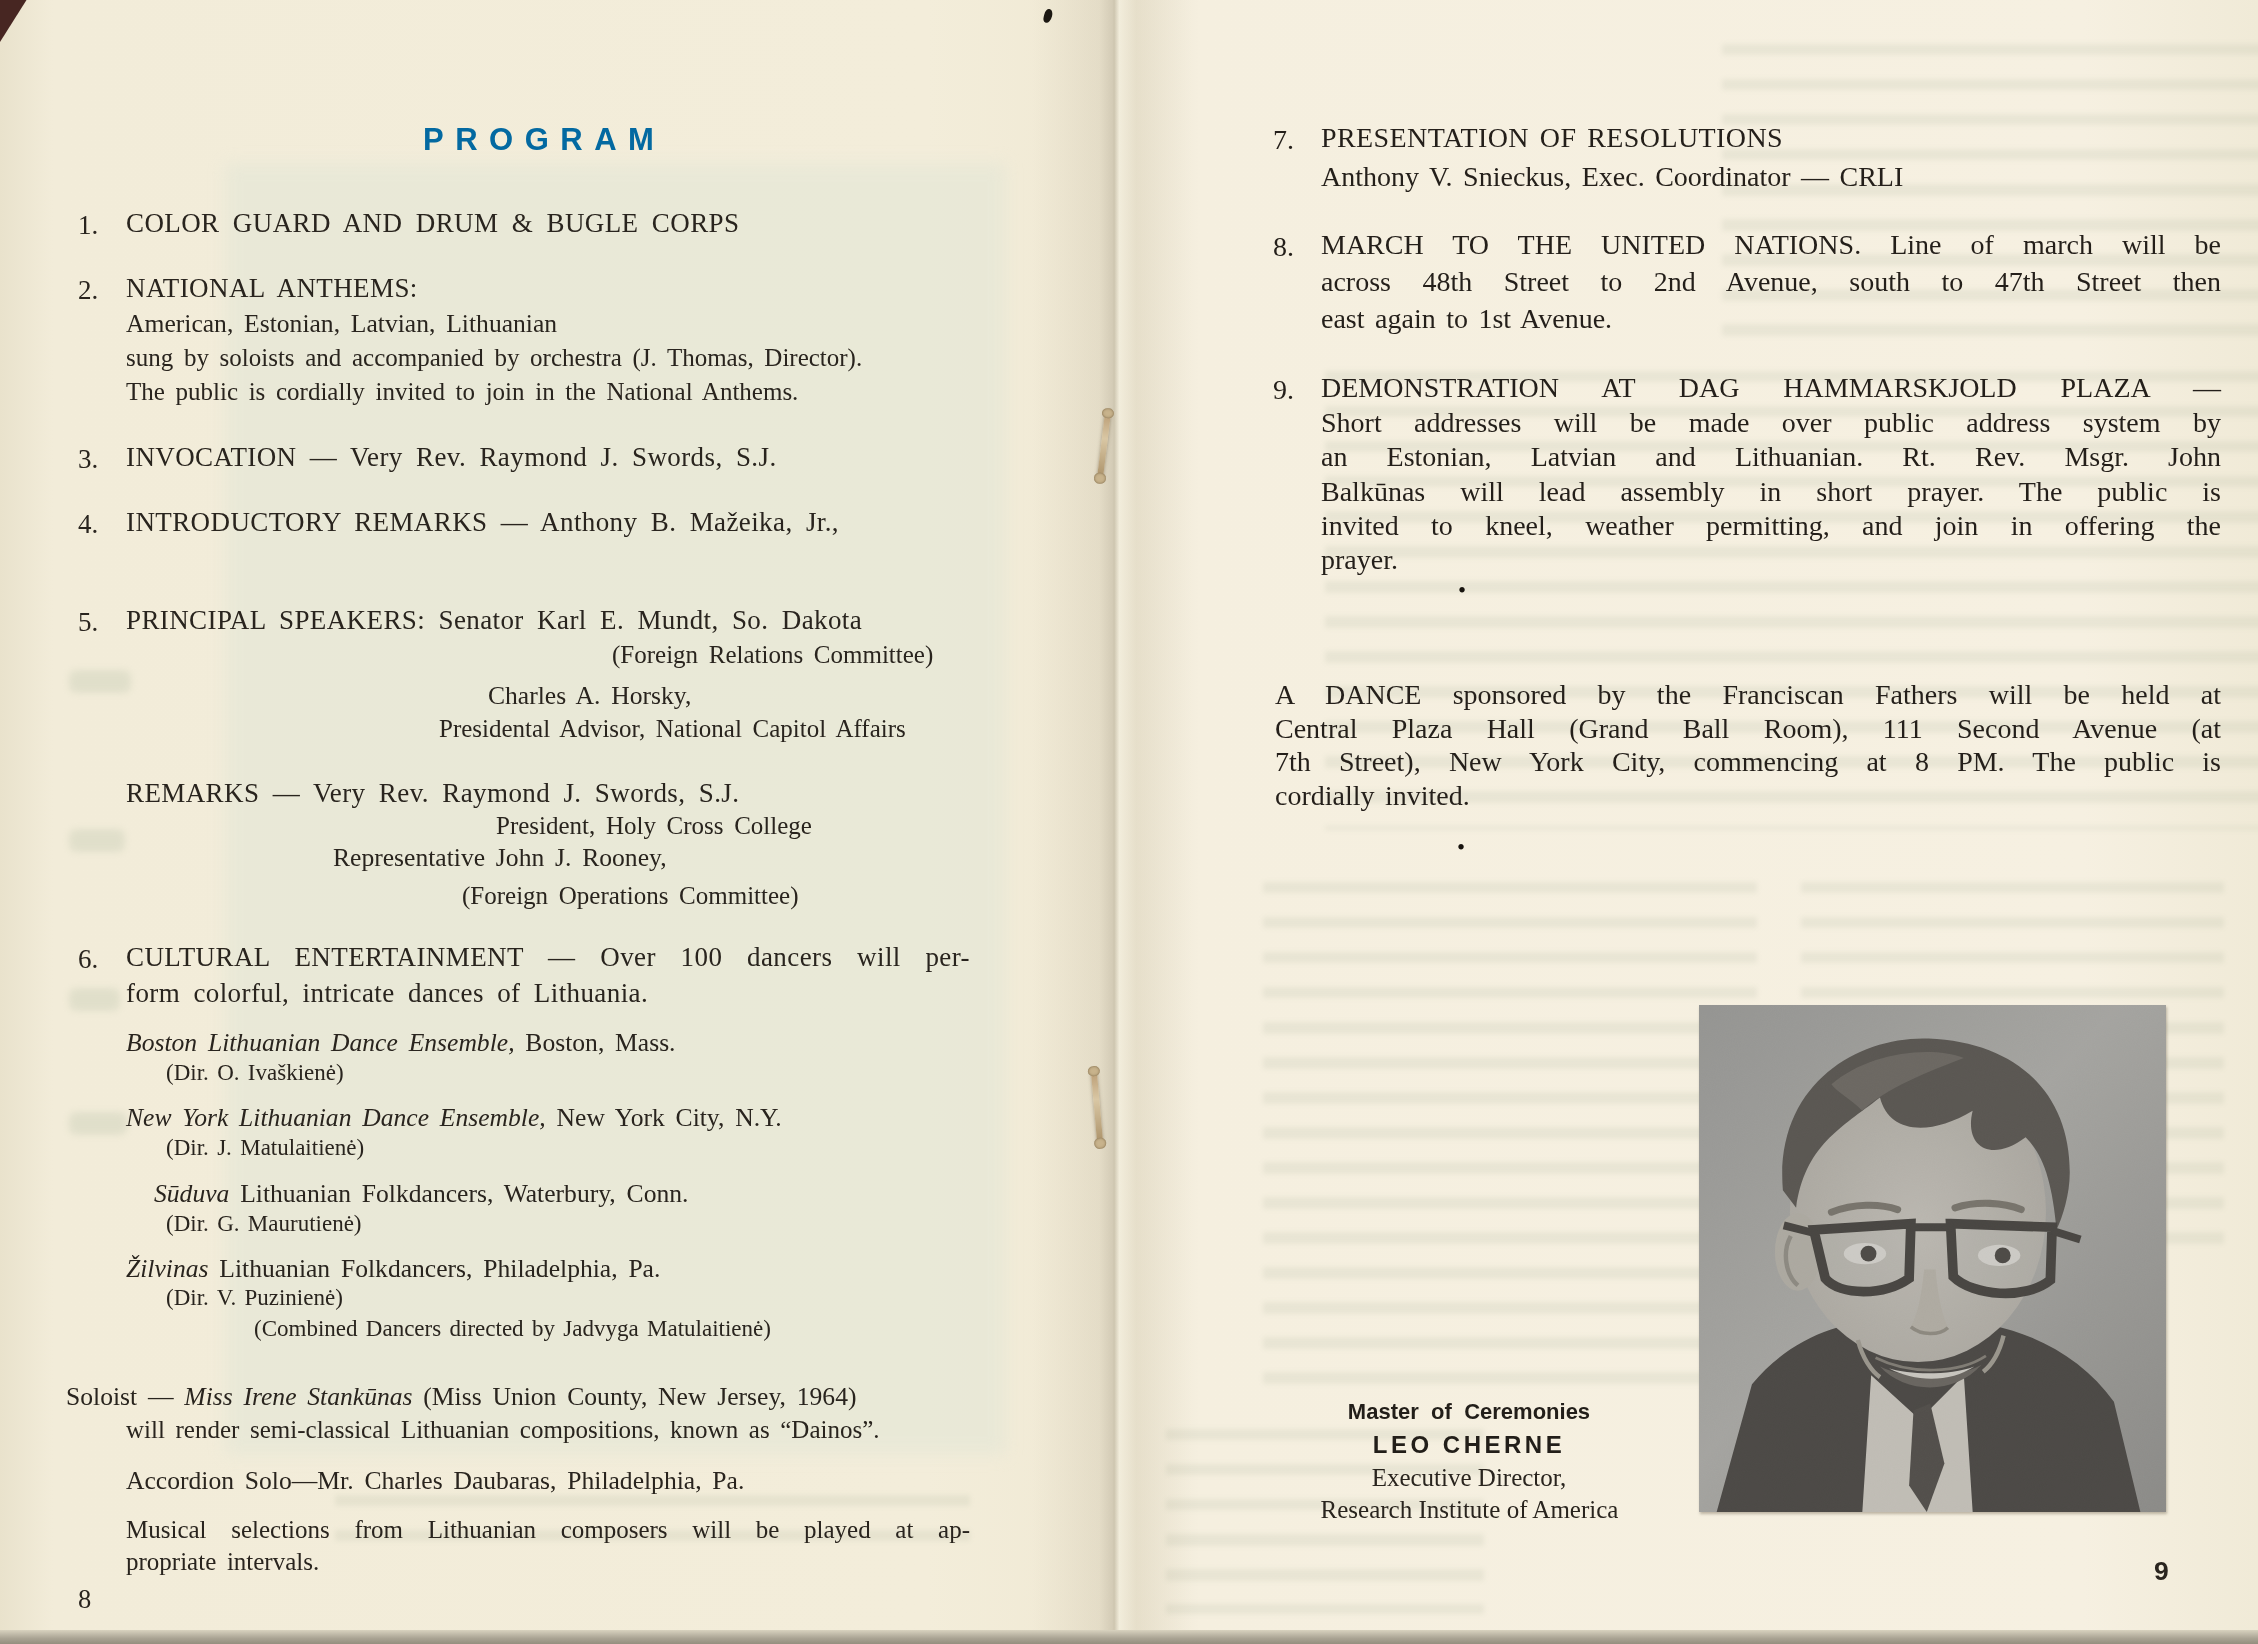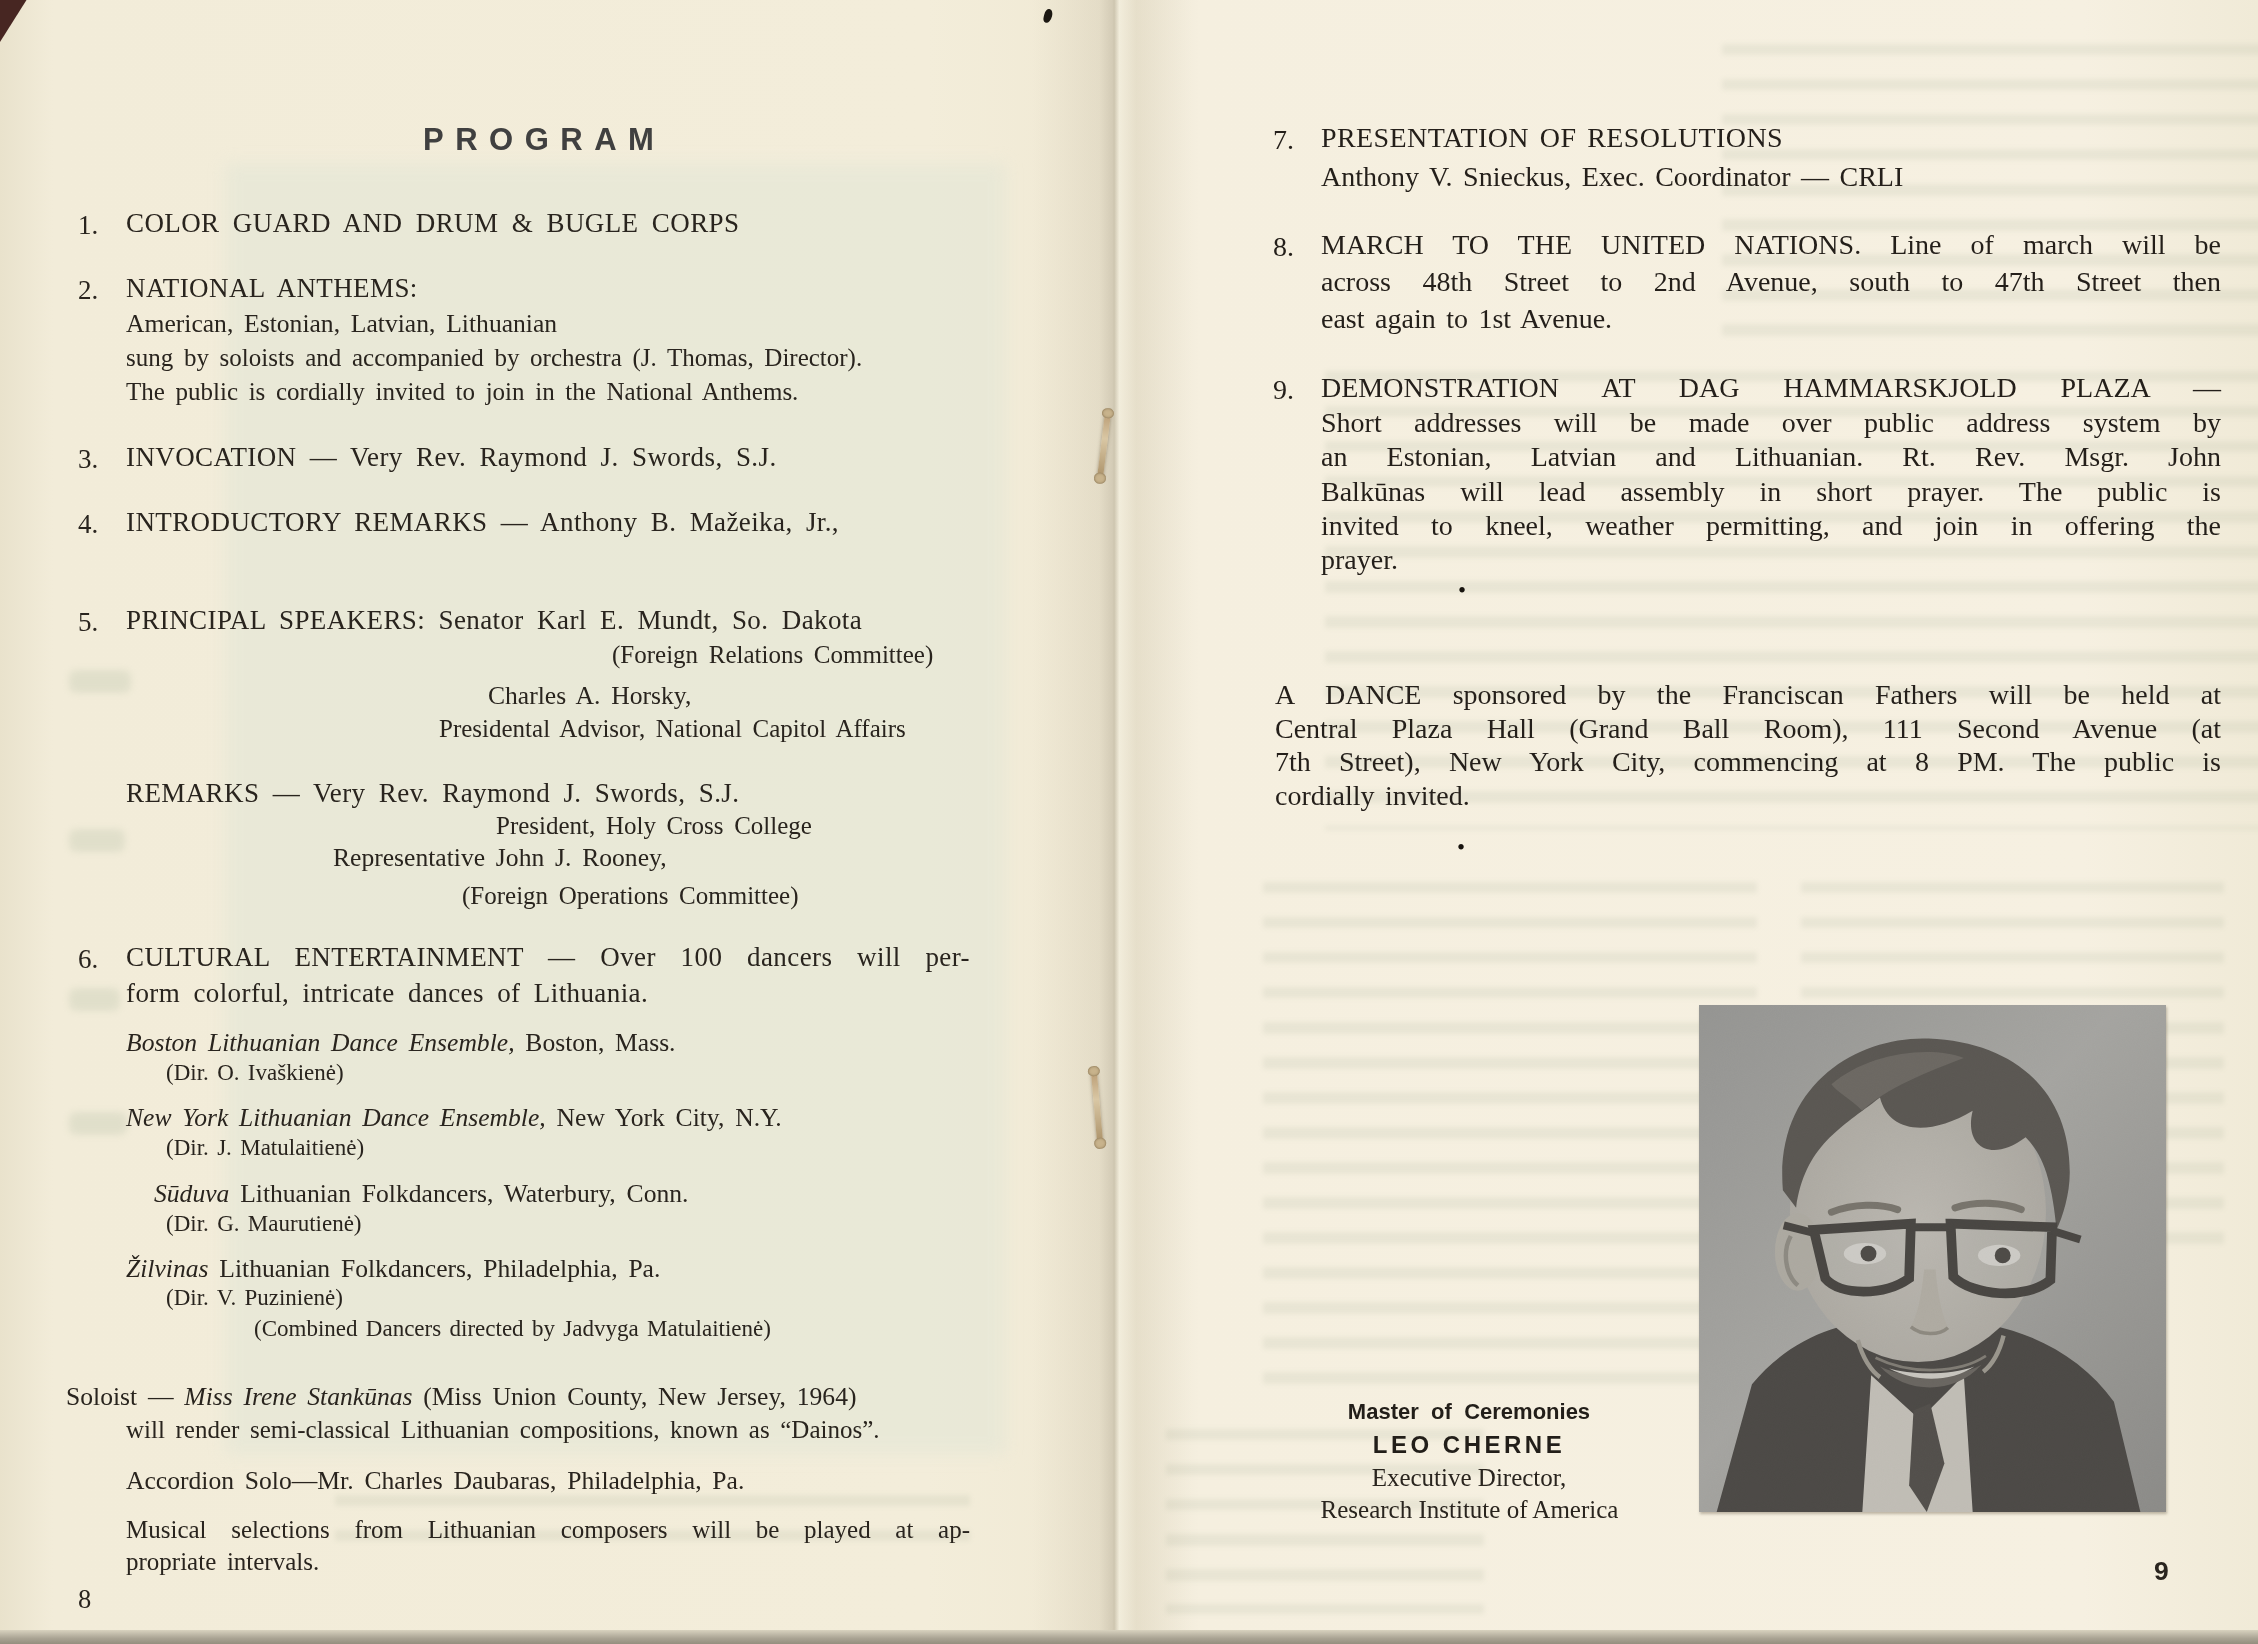--- a/index.html
+++ b/index.html
@@ -37,21 +37,21 @@
   .t{position:absolute;color:#29241e;white-space:nowrap;z-index:3;}
   .head{font-size:27px;word-spacing:6.2px;letter-spacing:0.4px;}
   .body29{font-size:25.6px;word-spacing:4.4px;}
   .body28{font-size:25px;word-spacing:4.4px;}
   .dir25{font-size:23px;word-spacing:2.6px;margin-left:35px;}
   .num{font-size:27px;}
   .it{font-style:italic;}
   .just{white-space:normal;text-align:justify;text-align-last:justify;}
   .rp{font-size:28px;word-spacing:3.5px;color:#241f1a;}
   #program-title{font-family:"Liberation Sans","DejaVu Sans",sans-serif;
-    font-weight:bold;font-size:31px;letter-spacing:11.5px;color:#404040;}
+    font-weight:bold;font-size:31px;letter-spacing:11.5px;color:#0369a1;}
   .cap-sans{font-family:"Liberation Sans","DejaVu Sans",sans-serif;font-weight:bold;color:#221e19;}
   .dot{font-size:23px;z-index:3;color:#17130e;}
   .pgnum{font-size:26.5px;color:#2a251f;}
   
   #photo{position:absolute;left:1699px;top:1005px;width:467px;height:507px;z-index:4;
     box-shadow:0.9px 1.8px 2.6px rgba(80,70,50,.35);background:#a9a8a2;}
   #photo svg{display:block;width:100%;height:100%;}
 </style>
 </head>
 <body>

